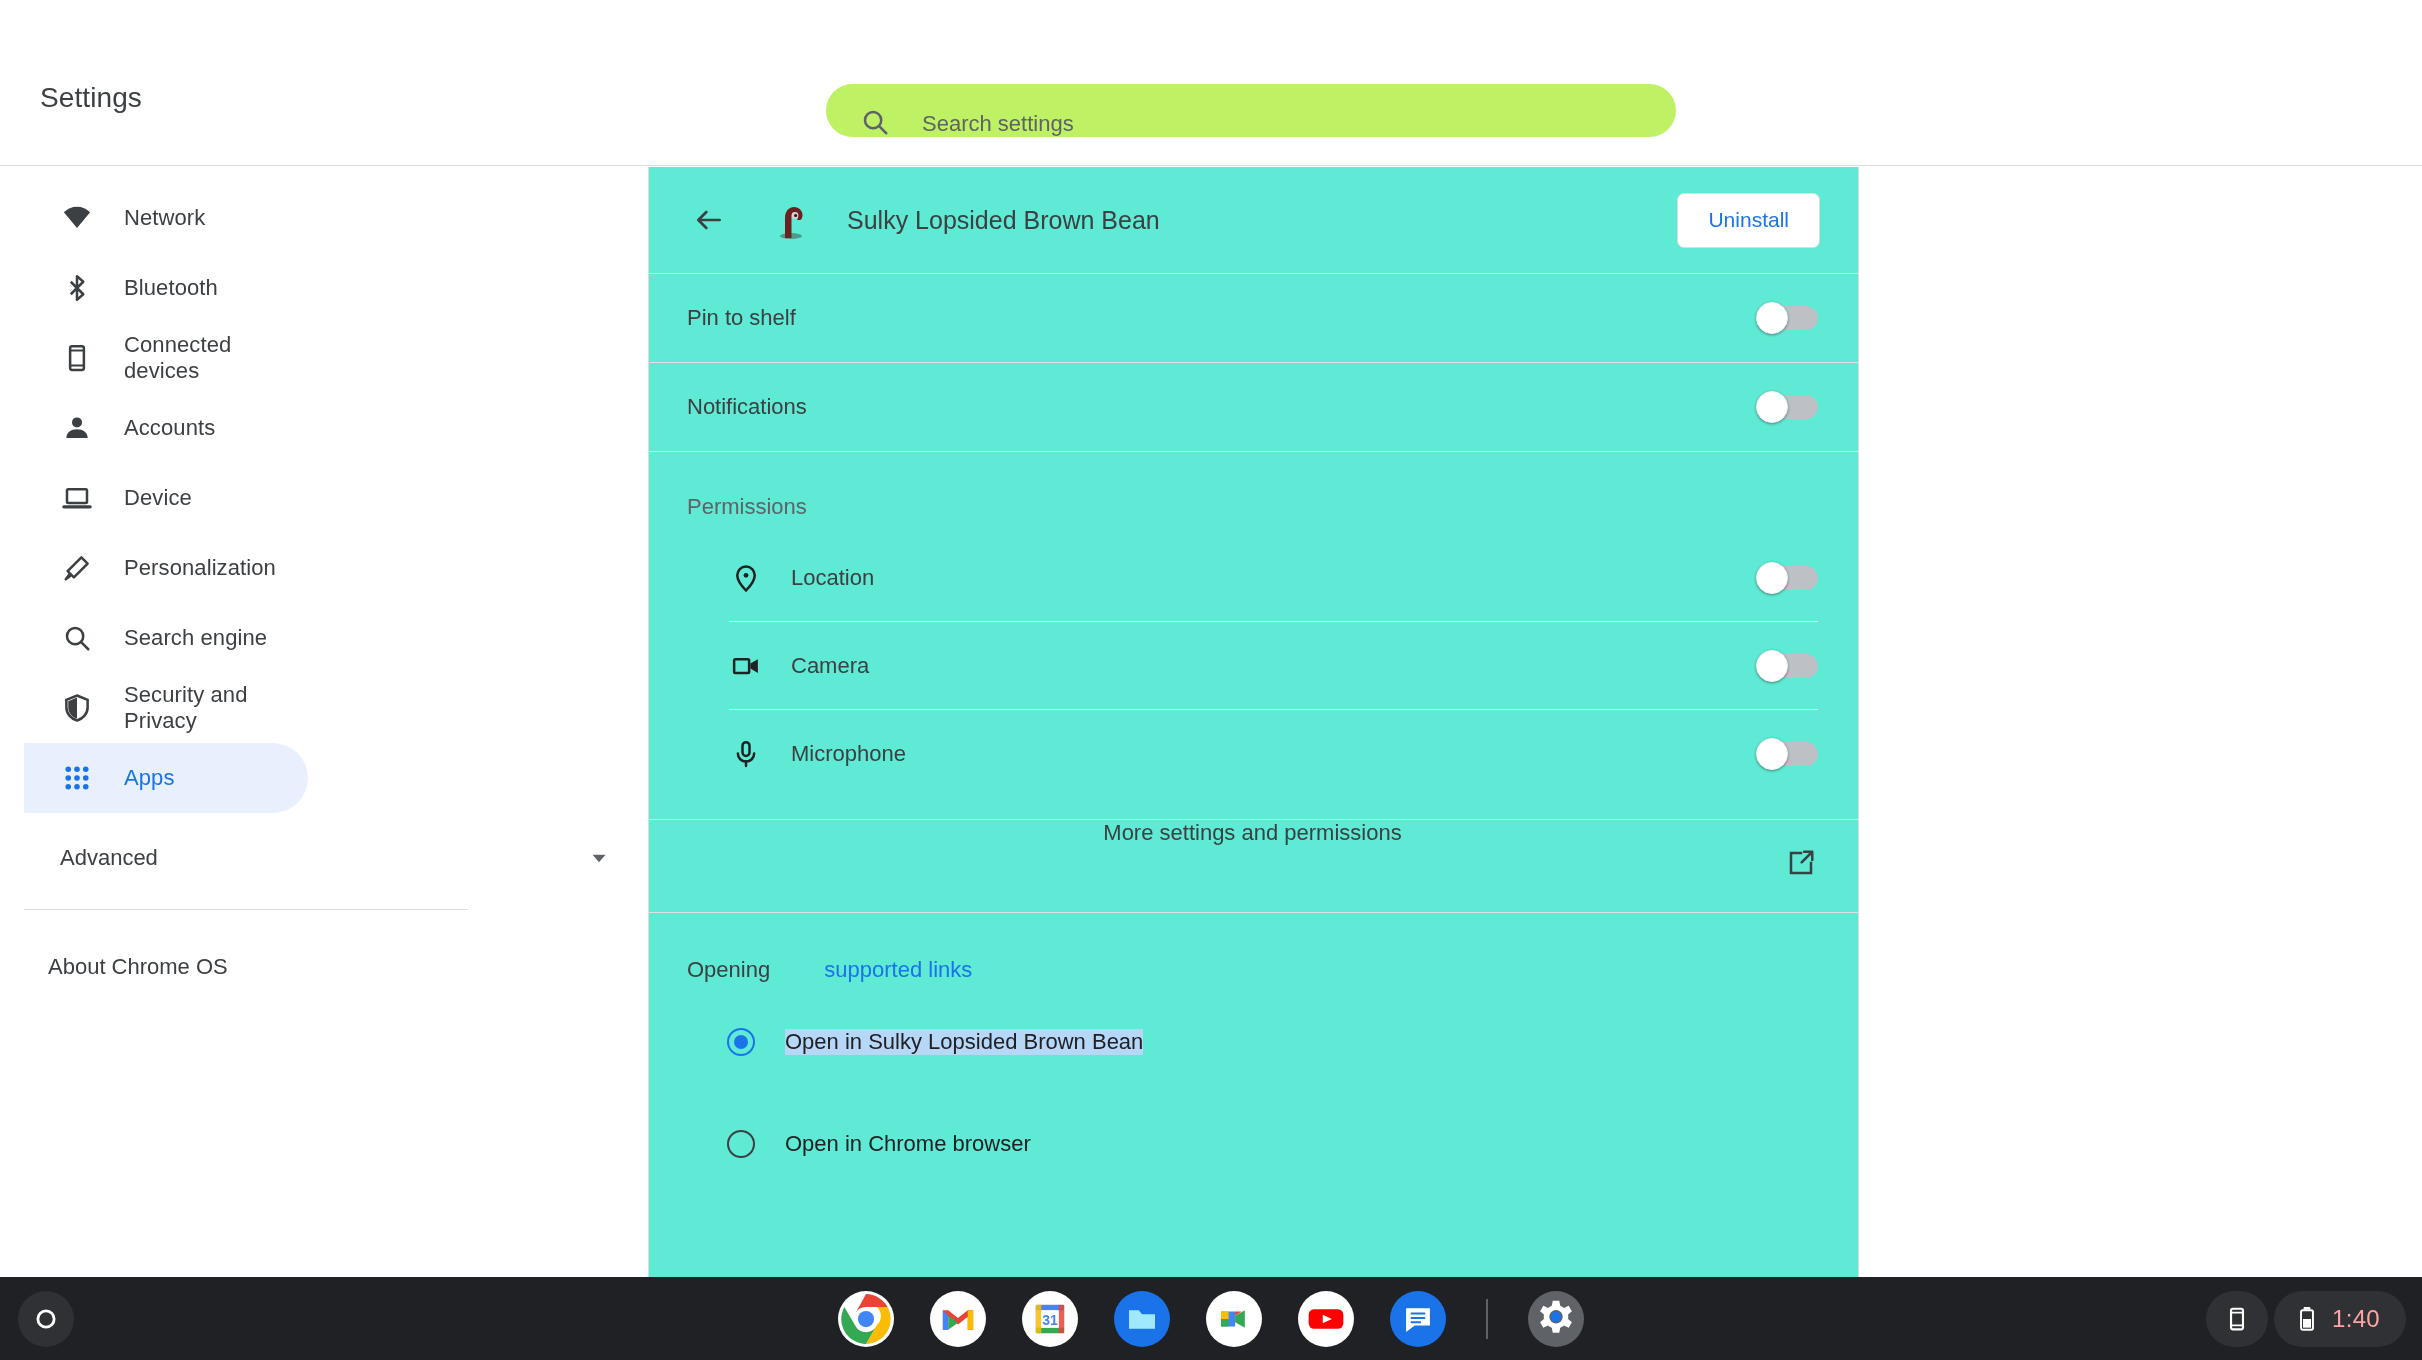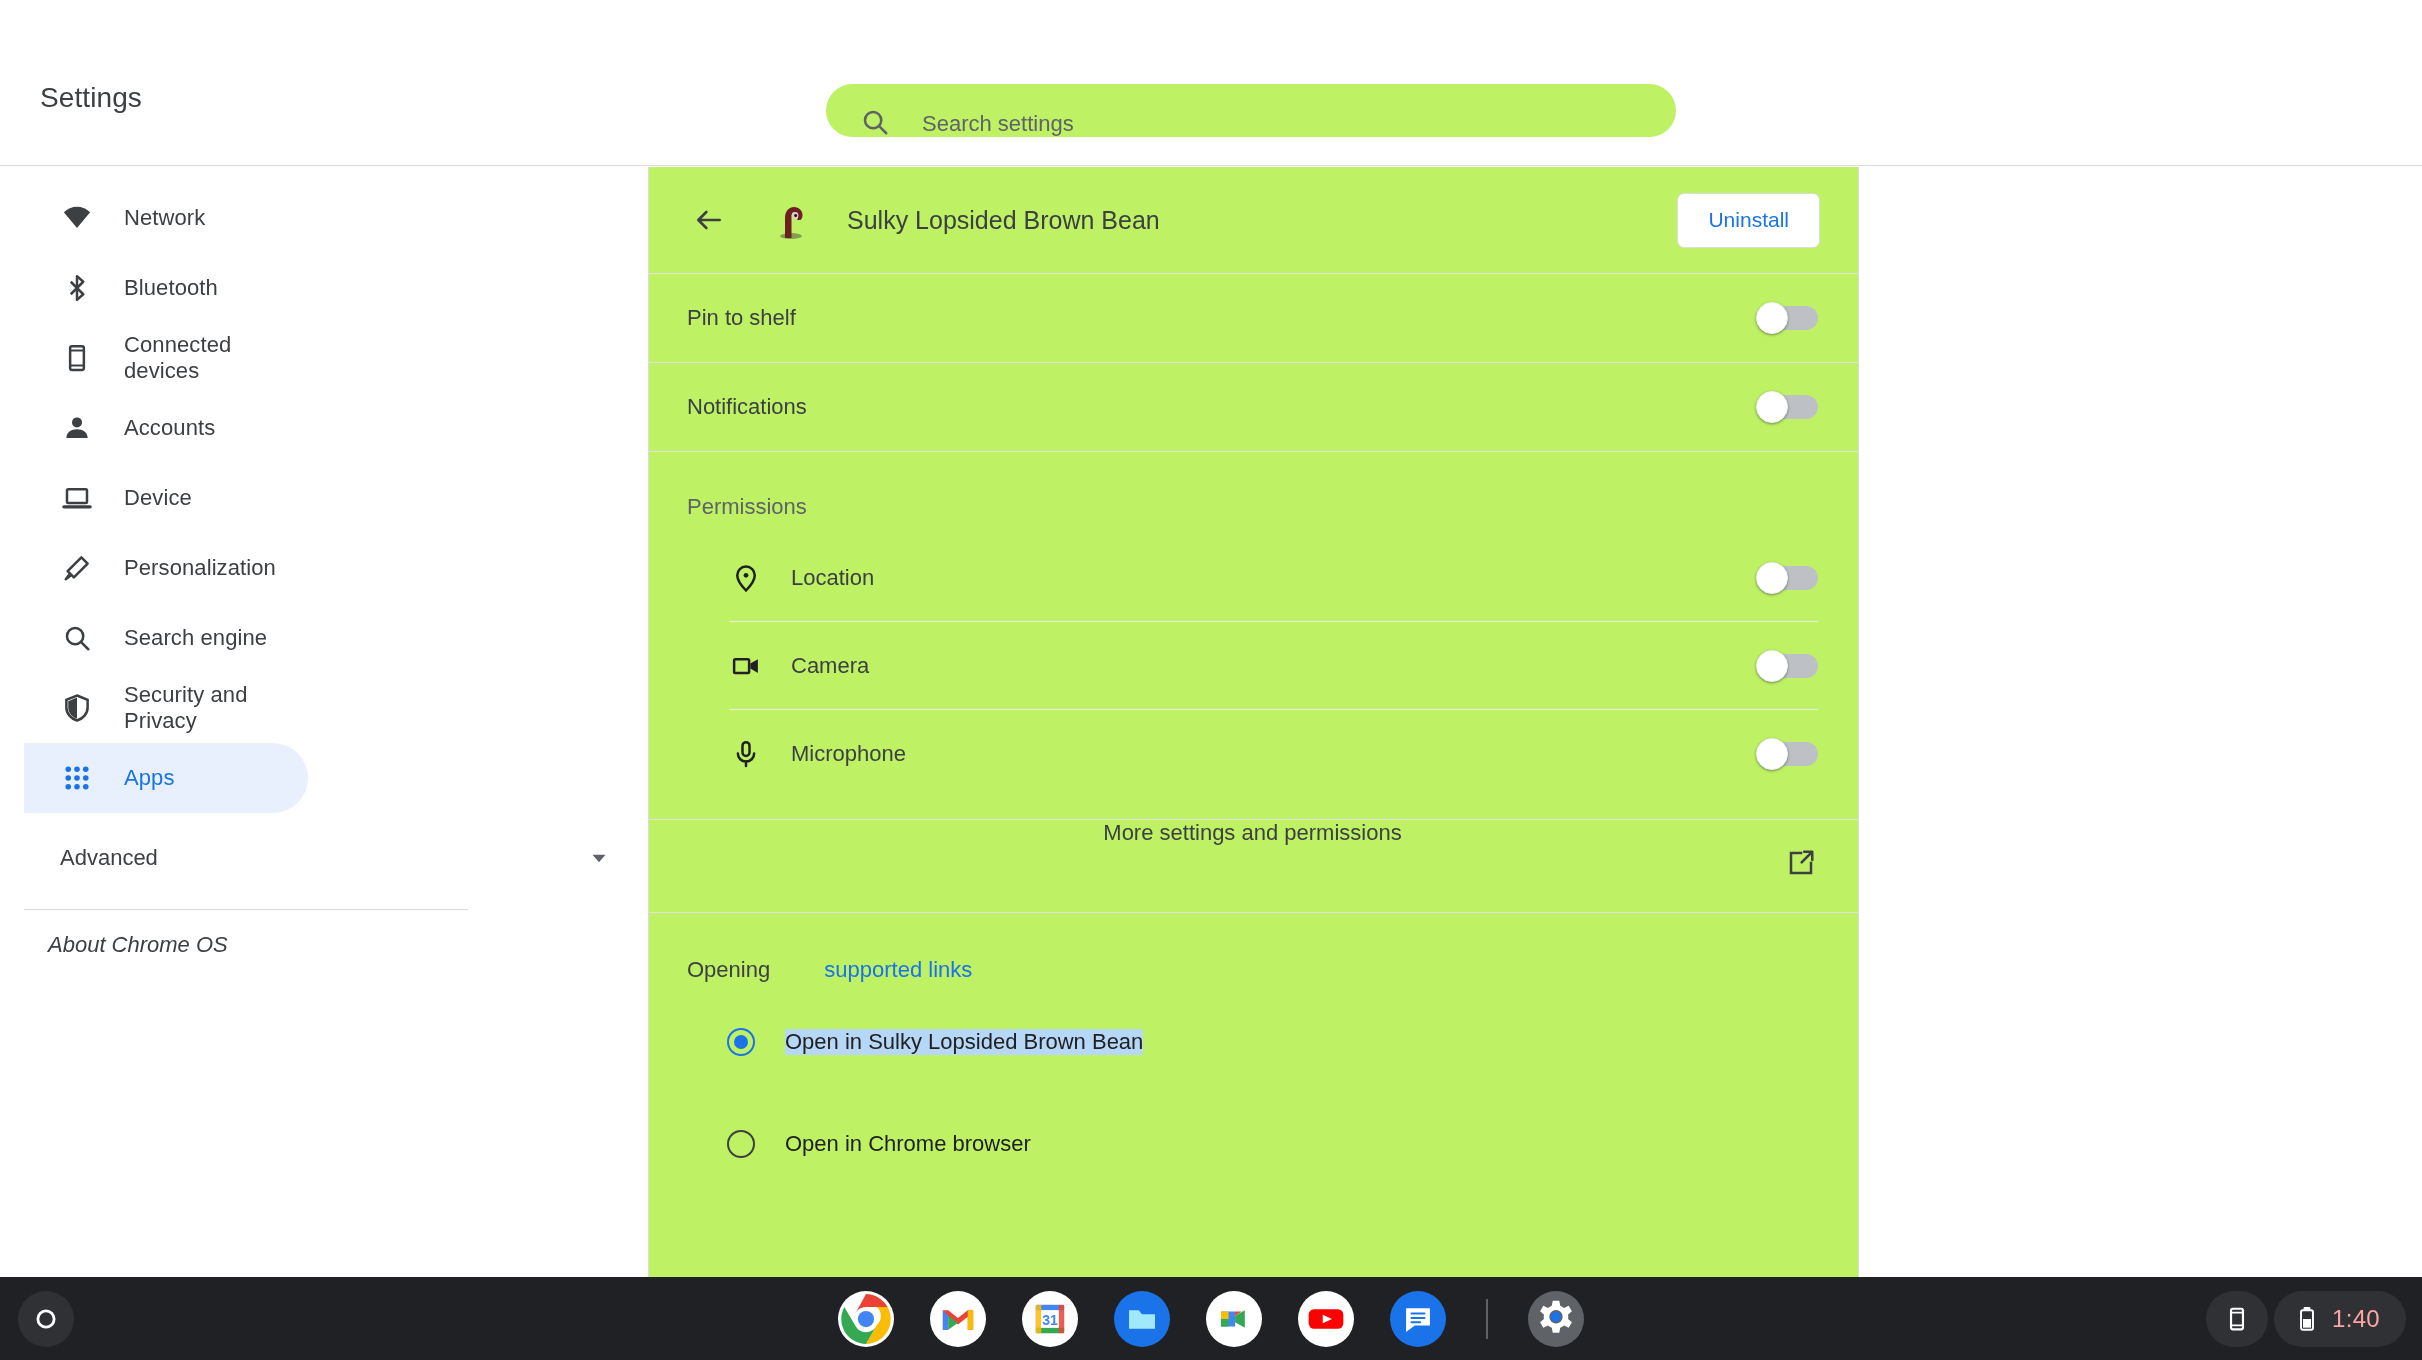--- a/index.html
+++ b/index.html
@@ -90,30 +90,30 @@
     margin-top: 10px;
     cursor: pointer;
   }
   #advanced-label { font-size: 22px; color: #3c4043; font-weight: 500; }
   #advanced-caret { margin-left: auto; color: #5f6368; display:flex; }
   #sidebar-divider {
     height: 1px; background: #dadce0;
     margin: 16px 36px 0 0; width: 444px;
   }
   #about-row {
-    height: 70px; display: flex; 
-    padding-left: 24px; margin-top: 22px; cursor: pointer; font-style: italic;
+    height: 70px; display: flex; align-items: center;
+    padding-left: 24px; margin-top: 22px; cursor: pointer;
   }
   #about-label { font-size: 22px; color: #3c4043; font-weight: 500; }
 
   
   #main-card {
     position: absolute; left: 648px; top: 167px;
     width: 1211px; height: 1110px;
-    background: #bef264;
+    background: #5eead4;
     border-left: 1px solid #dadce0;
     border-right: 1px solid #dadce0;
     overflow: hidden;
   }
   #right-pane {
     position: absolute; left: 1860px; top: 167px;
     width: 562px; height: 1110px; background: #ffffff;
   }
 
   

